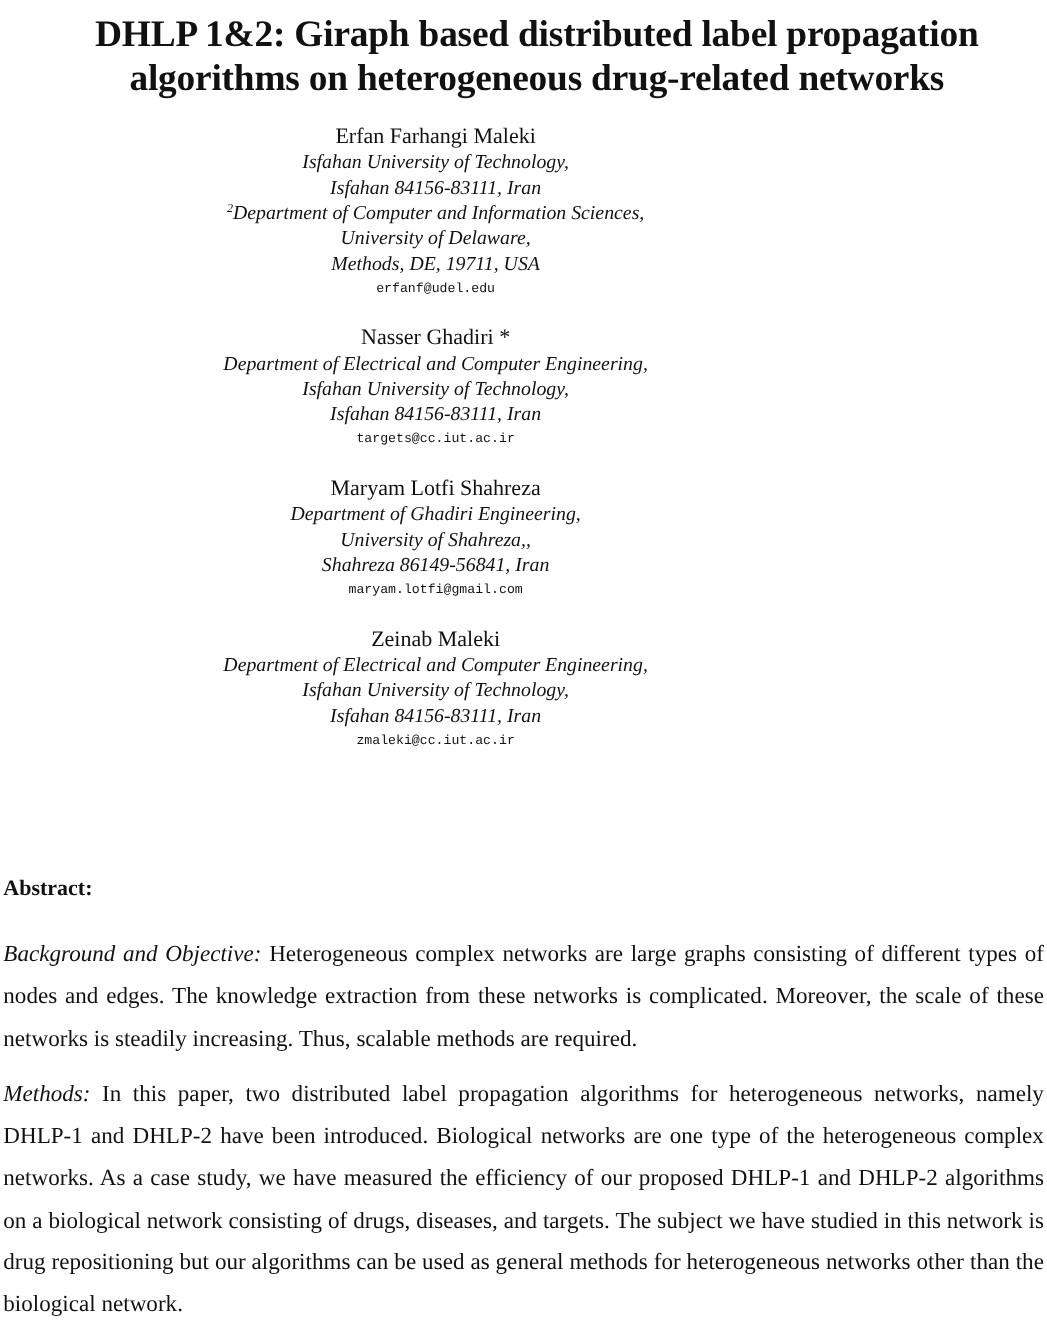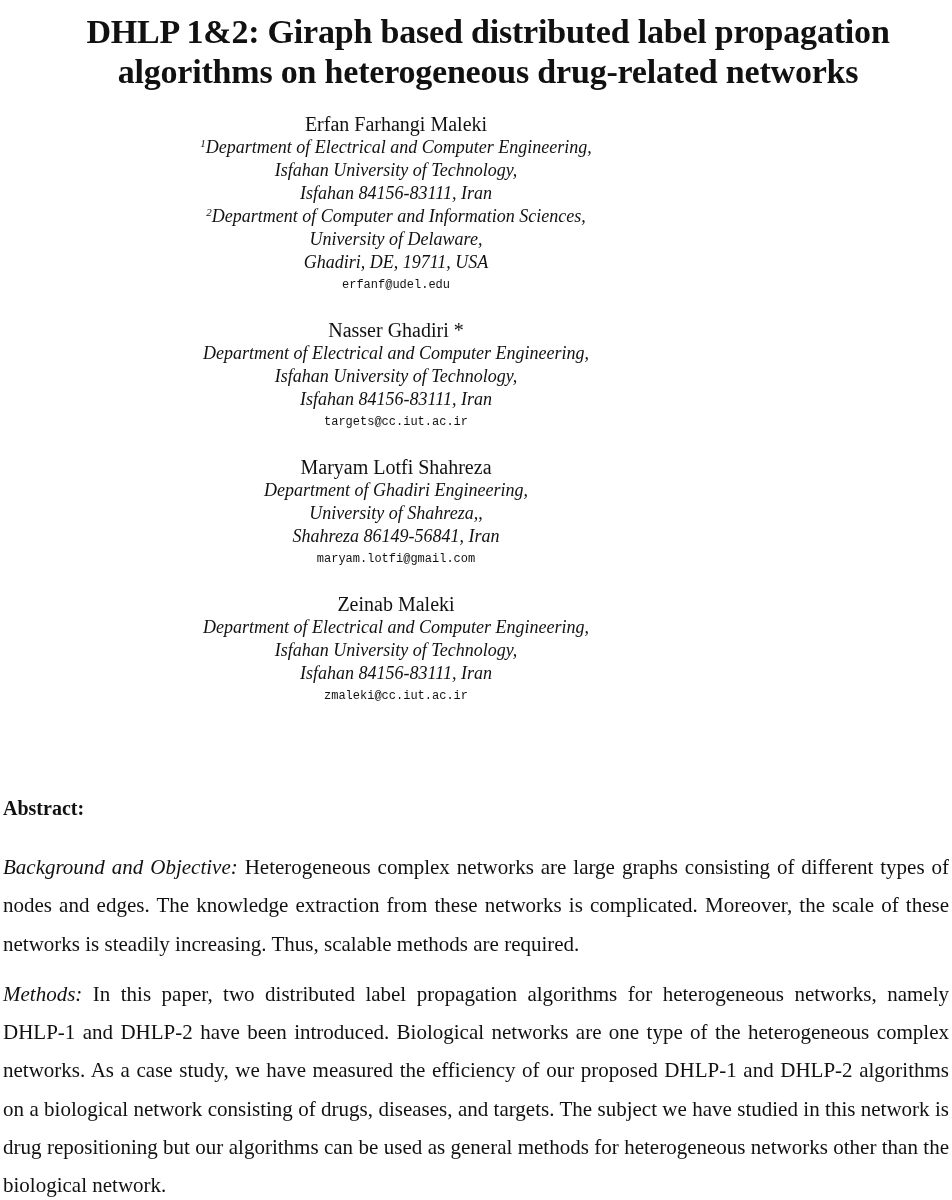--- a/index.html
+++ b/index.html
@@ -88,26 +88,25 @@
 
 <h1 class="title">
   <span>DHLP 1&amp;2: Giraph based distributed label propagation</span>
   <span>algorithms on heterogeneous drug-related networks</span>
 </h1>
 
 <div class="authors">
 
   <div class="author-block">
     <span class="author-name">Erfan Farhangi Maleki</span>
-    <span class="affil"><sup>1</sup><span>Department of Electrical and Computer Engineering,</span></span>
     <span class="affil">Isfahan University of Technology,</span>
     <span class="affil">Isfahan 84156-83111, Iran</span>
     <span class="affil"><sup>2</sup><span>Department of Computer and Information Sciences,</span></span>
     <span class="affil">University of Delaware,</span>
-    <span class="affil">Ghadiri, DE, 19711, USA</span>
+    <span class="affil">Methods, DE, 19711, USA</span>
     <span class="email">erfanf@udel.edu</span>
   </div>
 
   <div class="author-block">
     <span class="author-name">Nasser Ghadiri *</span>
     <span class="affil">Department of Electrical and Computer Engineering,</span>
     <span class="affil">Isfahan University of Technology,</span>
     <span class="affil">Isfahan 84156-83111, Iran</span>
     <span class="email">targets@cc.iut.ac.ir</span>
   </div>

